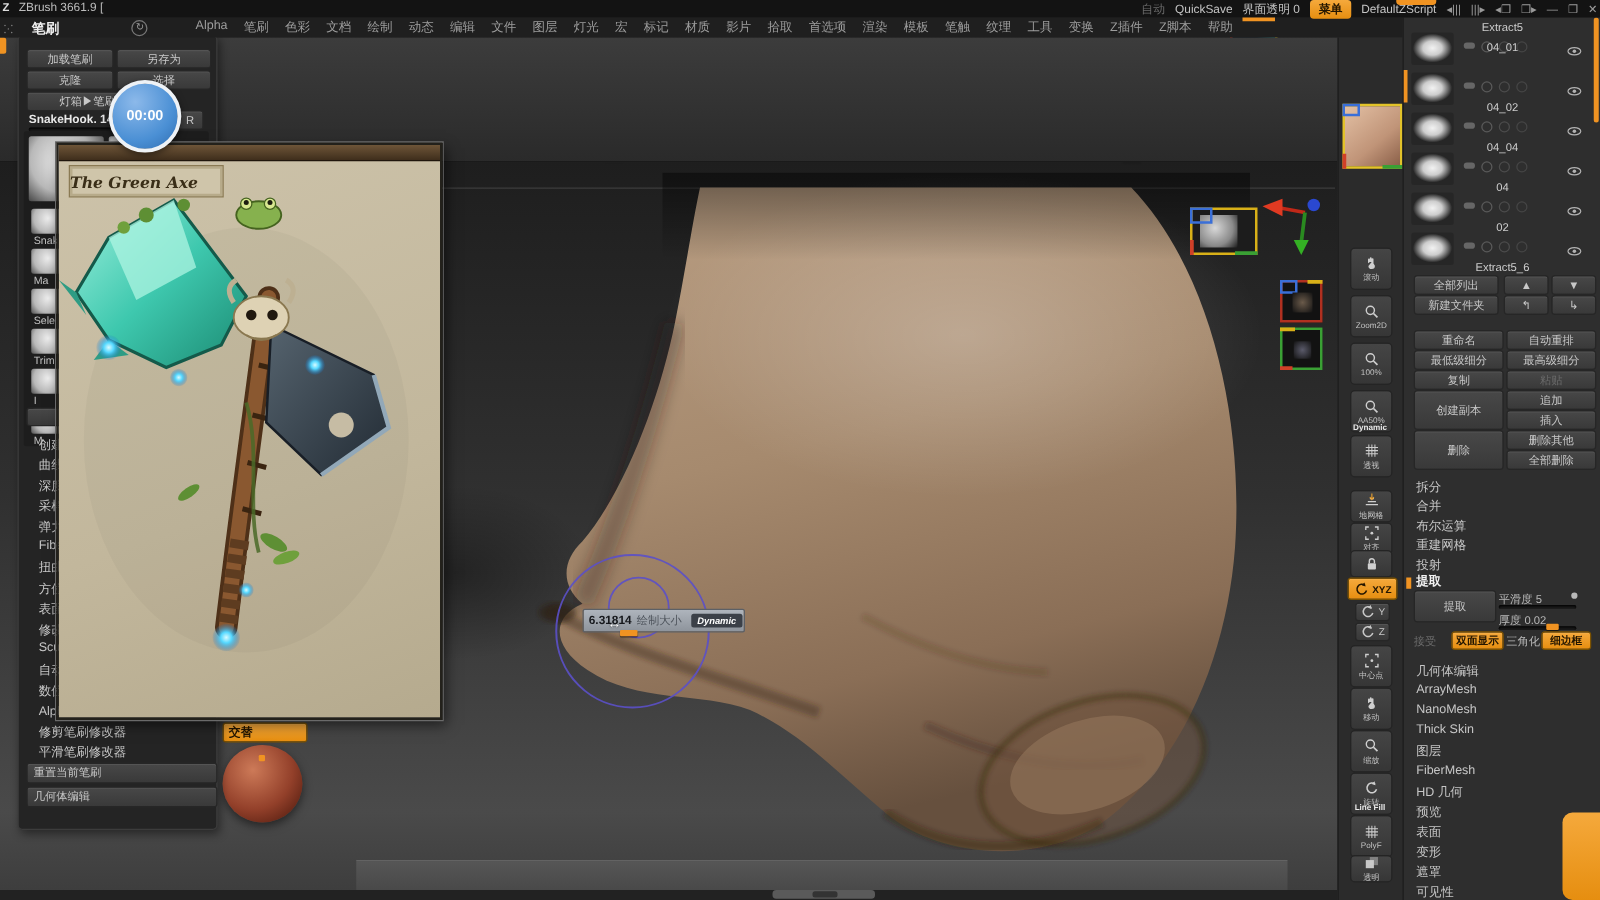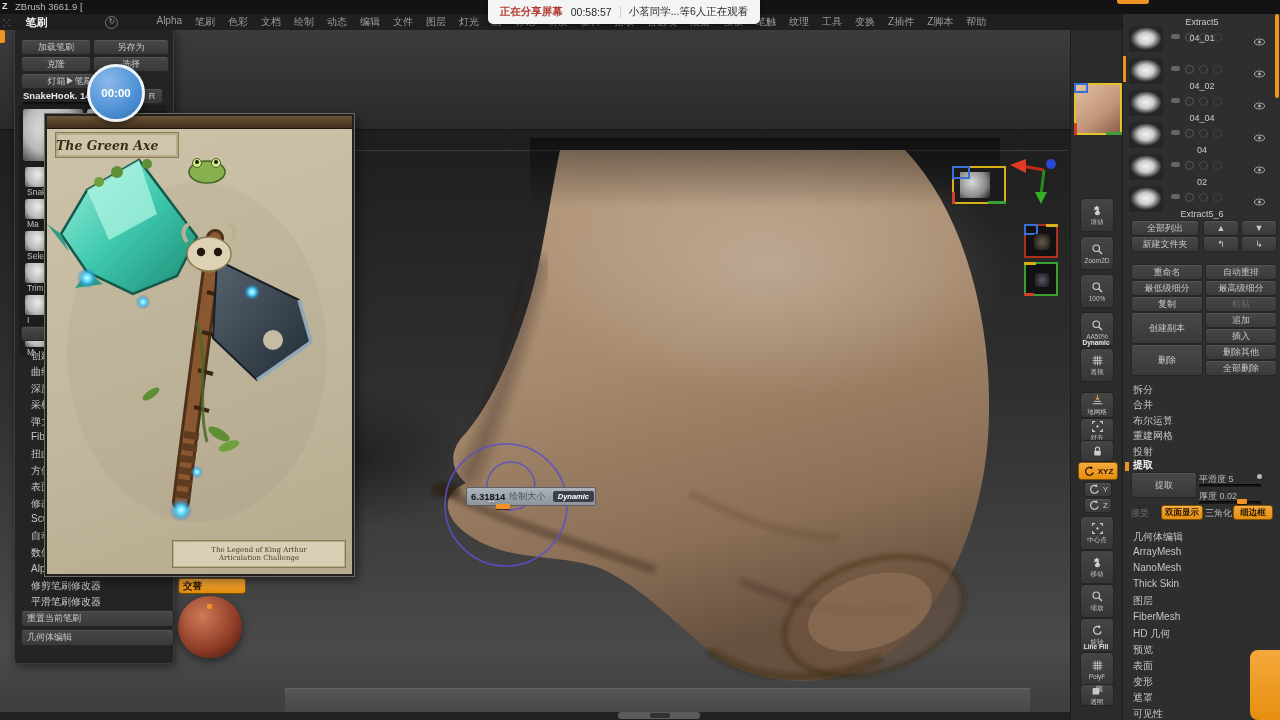--- a/index.html
+++ b/index.html
@@ -212,20 +212,34 @@
       <div class="corner" style="left:-2px;top:-2px;width:12px;height:3px;background:#d8b018"></div>
       <div class="corner" style="left:-2px;bottom:-2px;width:10px;height:3px;background:#d04028"></div>
       <div style="position:absolute;left:9px;top:9px;width:14px;height:14px;background:radial-gradient(circle,#5a5a6a,#121212)"></div>
     </div>
   </div>
 
   <div id="titlebar" class="abs">
     <div id="app-logo" class="abs">Z</div>
     <div id="app-title" class="abs">ZBrush 3661.9 [</div>
   </div>
+  <div id="title-right">
+    <span class="t dim">自动</span>
+    <span class="t">QuickSave</span>
+    <span class="t" id="ui-opacity"><span>界面透明 0</span><span class="ubar"></span></span>
+    <span id="menu-btn">菜单</span>
+    <span class="t">DefaultZScript</span>
+    <span class="winico">◂|||</span>
+    <span class="winico">|||▸</span>
+    <span class="winico">◂❒</span>
+    <span class="winico">❒▸</span>
+    <span class="winico">—</span>
+    <span class="winico">❐</span>
+    <span class="winico">✕</span>
+  </div>
   <div id="orange-tab-top" class="abs"></div>
 
   <div id="menurow" class="abs">
     <span id="drag-dots">⁙</span>
     <span id="palette-title">笔刷</span>
     <span id="refresh-icon">↻</span>
     <div id="menu-items">
         <span class="menu-item">Alpha</span>
         <span class="menu-item">笔刷</span>
         <span class="menu-item">色彩</span>
@@ -247,26 +261,20 @@
         <span class="menu-item">笔触</span>
         <span class="menu-item">纹理</span>
         <span class="menu-item">工具</span>
         <span class="menu-item">变换</span>
         <span class="menu-item">Z插件</span>
         <span class="menu-item">Z脚本</span>
         <span class="menu-item">帮助</span>
       </div>
   </div>
 
-  <div id="banner" class="abs">
-    <span class="st">正在分享屏幕</span>
-    <span class="tm">00:58:57</span>
-    <span class="dv"></span>
-    <span class="vw">小茗同学...等6人正在观看</span>
-  </div>
 
   <div id="shelf" class="abs"></div>
   <div id="shelf-div" class="abs"></div>
 
   <div class="btn" style="left:195px;top:44px;width:62px;height:26px">删除</div>
   <div class="lbl dim" style="left:181px;top:76px;font-size:9px">0.138,0.397,0.05</div>
   <div class="btn" style="left:281px;top:33px;width:63px;height:14px">向下合并</div>
   <div class="btn flat dim" style="left:281px;top:49px;width:63px;height:13px">细分级别</div>
   <div class="handle" style="left:281px;top:63px;width:63px;height:3px"></div>
   <div class="btn" style="left:349px;top:39px;width:46px;height:23px">提取</div>
@@ -477,24 +485,20 @@
       <ellipse cx="172" cy="292" rx="12" ry="5" fill="#5e8f34" transform="rotate(30 172 292)"></ellipse>
       <ellipse cx="182" cy="304" rx="11" ry="4.5" fill="#6fa03c" transform="rotate(-20 182 304)"></ellipse>
       <ellipse cx="104" cy="252" rx="10" ry="4" fill="#5e8f34" transform="rotate(-35 104 252)"></ellipse>
 
       <circle cx="40" cy="136" r="10" fill="url(#orbG)"></circle>
       <circle cx="205" cy="150" r="8" fill="url(#orbG)"></circle>
       <circle cx="96" cy="160" r="7" fill="url(#orbG)"></circle>
       <circle cx="150" cy="330" r="6" fill="url(#orbG)"></circle>
       <circle cx="134" cy="368" r="11" fill="url(#orbG)"></circle>
     </svg>
-    <div id="ref-badge" class="abs">
-      <span>The Legend of King Arthur</span>
-      <span>Articulation Challenge</span>
-    </div>
   </div>
 
   <div id="clock" class="abs">
     <span>00:00</span>
   </div>
 
   <div id="alt-btn" class="btn orange">交替</div>
   <div id="mat-sphere" class="abs"></div>
   <div id="mat-dot" class="abs"></div>
 

